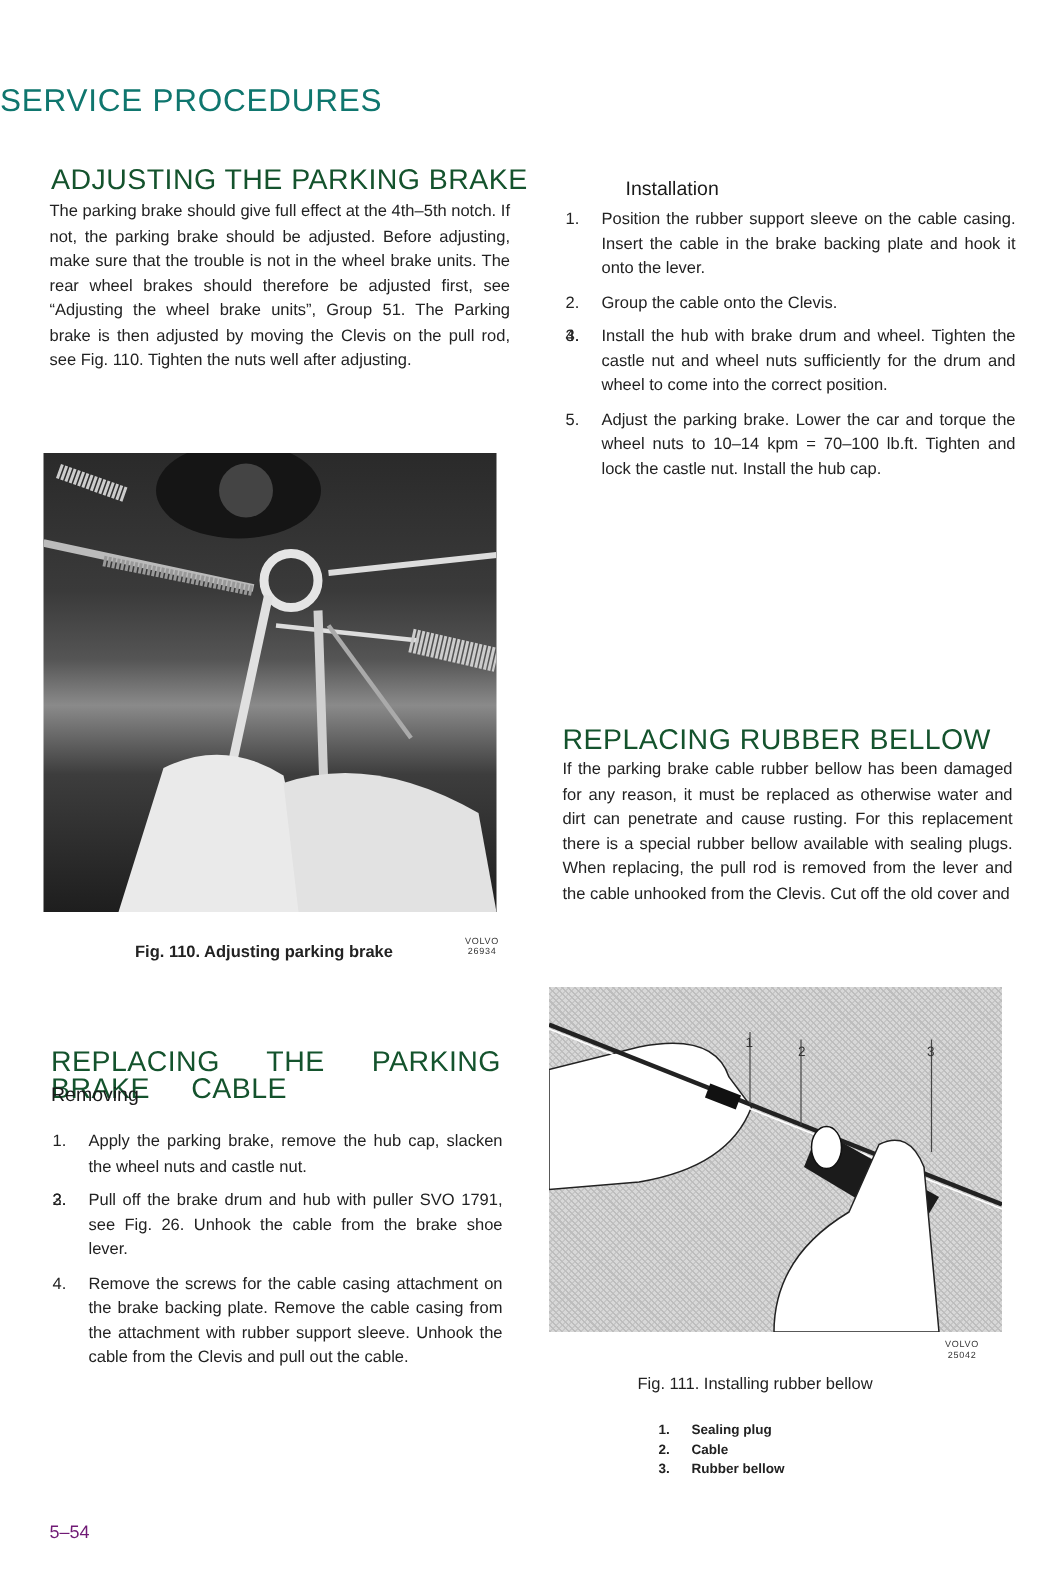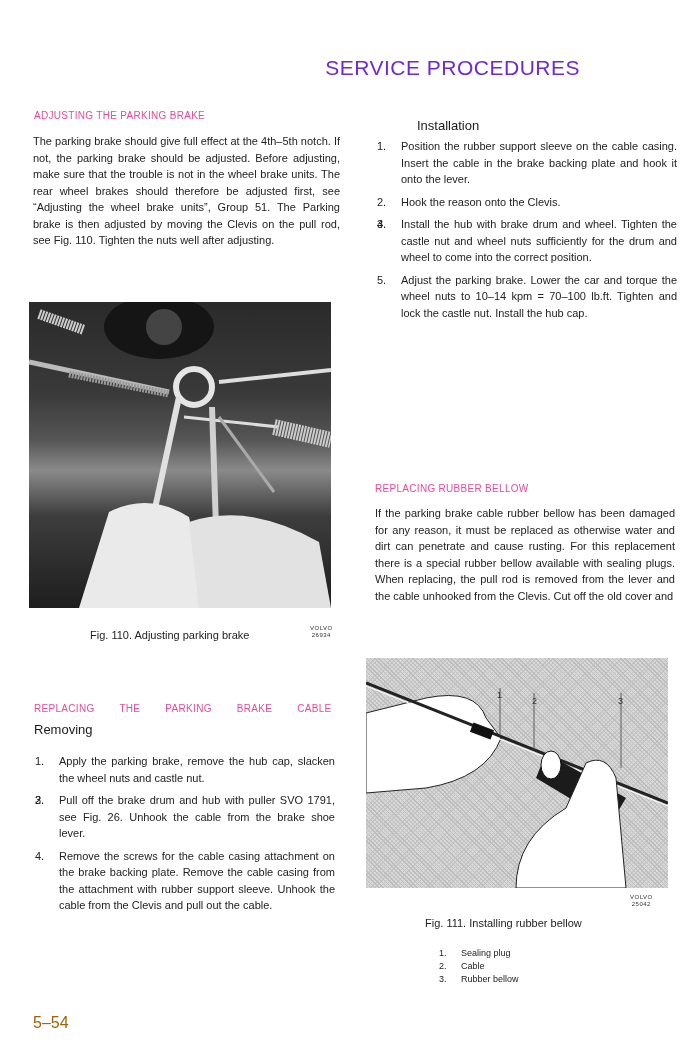--- a/index.html
+++ b/index.html
@@ -1,32 +1,32 @@
 <!DOCTYPE html>
 <html><head>
 <meta charset="utf-8">
 <style>
   html, body { margin:0; padding:0; background:#ffffff; }
   body { width:696px; height:1050px; position:relative; overflow:hidden; font-family:"Liberation Sans", sans-serif; color:#1a1a1a; }
   .abs { position:absolute; }
-  .title { left:0; width:580px; top:56px; text-align:right; font-size:21px; letter-spacing:0.5px; color:#6d28d9; }
-  .h1 { font-size:10px; letter-spacing:0.3px; color:#ec4899; }
+  .title { left:0; width:580px; top:56px; text-align:left; font-size:21px; letter-spacing:0.5px; color:#0f766e; }
+  .h1 { font-size:19px; letter-spacing:0.3px; color:#14532d; }
   .h2 { font-size:13px; color:#1a1a1a; }
   .para { font-size:11px; line-height:16.5px; text-align:justify; color:#222; }
   .list { margin:0; padding:0; list-style:none; }
   .list li { position:relative; padding-left:24px; font-size:11px; line-height:16.5px; text-align:justify; color:#222; margin-bottom:6px; }
   .list li .num { position:absolute; left:0; top:0; }
   .caption { font-size:11px; color:#222; }
   .volvo { font-size:6px; line-height:7px; color:#333; text-align:center; letter-spacing:0.5px; }
-  .legend { font-size:9px; line-height:13px; color:#222; }
+  .legend { font-size:9px; line-height:13px; color:#222;font-weight:bold; }
   .legend .n { display:inline-block; width:22px; }
   .photo { left:29px; top:302px; width:302px; height:306px; background:linear-gradient(180deg,#2a2a2a 0%,#3a3a3a 30%,#555 45%,#8a8a8a 55%,#3d3d3d 70%,#1e1e1e 100%); overflow:hidden; }
   .drawing { left:366px; top:658px; width:302px; height:230px; background-color:#d8d8d8;
     background-image:repeating-linear-gradient(45deg,#bdbdbd 0 1px,transparent 1px 3px),repeating-linear-gradient(-45deg,#c6c6c6 0 1px,transparent 1px 3px); overflow:hidden; }
-  .pagenum { left:33px; top:1014px; font-size:16px; color:#a16207; }
+  .pagenum { left:33px; top:1014px; font-size:12px; color:#701a75; }
 </style>
 </head>
 <body>
 
 <div class="abs title">SERVICE PROCEDURES</div>
 
 <div class="abs h1" style="left:34px; top:110px;">ADJUSTING THE PARKING BRAKE</div>
 <div class="abs para" style="left:33px; top:133px; width:307px;">The parking brake should give full effect at the 4th–5th notch. If not, the parking brake should be adjusted. Before adjusting, make sure that the trouble is not in the wheel brake units. The rear wheel brakes should therefore be adjusted first, see “Adjusting the wheel brake units”, Group 51. The Parking brake is then adjusted by moving the Clevis on the pull rod, see Fig. 110. Tighten the nuts well after adjusting.</div>
 
 <div class="abs photo">
@@ -41,42 +41,42 @@
     <path d="M245 125 L302 138" stroke="#ccc" stroke-width="16" stroke-dasharray="2 1"></path>
     <path d="M190 115 L245 190" stroke="#aaa" stroke-width="3"></path>
     <circle cx="165" cy="85" r="18" fill="none" stroke="#e5e5e5" stroke-width="6"></circle>
     <path d="M150 95 L122 225" stroke="#e0e0e0" stroke-width="6"></path>
     <path d="M183 105 L188 255" stroke="#d0d0d0" stroke-width="6"></path>
     <path d="M80 210 Q120 190 160 215 L180 306 L50 306 Z" fill="#eaeaea"></path>
     <path d="M160 220 Q220 200 290 240 L302 306 L170 306 Z" fill="#e2e2e2"></path>
   </svg>
 </div>
 
-<div class="abs caption" style="left:90px; top:629px;">Fig. 110.  Adjusting parking brake</div>
+<div class="abs caption" style="left:90px; top:629px;font-weight:bold;">Fig. 110.  Adjusting parking brake</div>
 <div class="abs volvo" style="left:310px; top:625px;">
   <div>VOLVO</div>
   <div>26934</div>
 </div>
 
 <div class="abs h1" style="left:34px; top:700px; width:300px; text-align:justify; text-align-last:left; line-height:18px; word-spacing:22px;">REPLACING THE PARKING BRAKE CABLE</div>
 <div class="abs h2" style="left:34px; top:722px;">Removing</div>
 
 <ol class="abs list" style="left:35px; top:753px; width:300px;">
   <li><span class="num">1.</span><span>Apply the parking brake, remove the hub cap, slacken the wheel nuts and castle nut.</span></li>
   <li><span class="num">2.</span></li>
   <li><span class="num">3.</span><span>Pull off the brake drum and hub with puller SVO 1791, see Fig. 26. Unhook the cable from the brake shoe lever.</span></li>
   <li><span class="num">4.</span><span>Remove the screws for the cable casing attachment on the brake backing plate. Remove the cable casing from the attachment with rubber support sleeve. Unhook the cable from the Clevis and pull out the cable.</span></li>
 </ol>
 
 <div class="abs pagenum">5–54</div>
 
 <div class="abs h2" style="left:381px; top:118px;margin-left:36px;">Installation</div>
 <ol class="abs list" style="left:377px; top:138px; width:300px;">
   <li><span class="num">1.</span><span>Position the rubber support sleeve on the cable casing. Insert the cable in the brake backing plate and hook it onto the lever.</span></li>
-  <li><span class="num">2.</span><span>Hook the reason onto the Clevis.</span></li>
+  <li><span class="num">2.</span><span>Group the cable onto the Clevis.</span></li>
   <li><span class="num">3.</span></li>
   <li><span class="num">4.</span><span>Install the hub with brake drum and wheel. Tighten the castle nut and wheel nuts sufficiently for the drum and wheel to come into the correct position.</span></li>
   <li><span class="num">5.</span><span>Adjust the parking brake. Lower the car and torque the wheel nuts to 10–14 kpm = 70–100 lb.ft. Tighten and lock the castle nut. Install the hub cap.</span></li>
 </ol>
 
 <div class="abs h1" style="left:375px; top:483px;">REPLACING RUBBER BELLOW</div>
 <div class="abs para" style="left:375px; top:505px; width:300px;">If the parking brake cable rubber bellow has been damaged for any reason, it must be replaced as otherwise water and dirt can penetrate and cause rusting. For this replacement there is a special rubber bellow available with sealing plugs. When replacing, the pull rod is removed from the lever and the cable unhooked from the Clevis. Cut off the old cover and</div>
 
 <div class="abs drawing">
   <svg width="302" height="230" viewBox="0 0 302 230">

